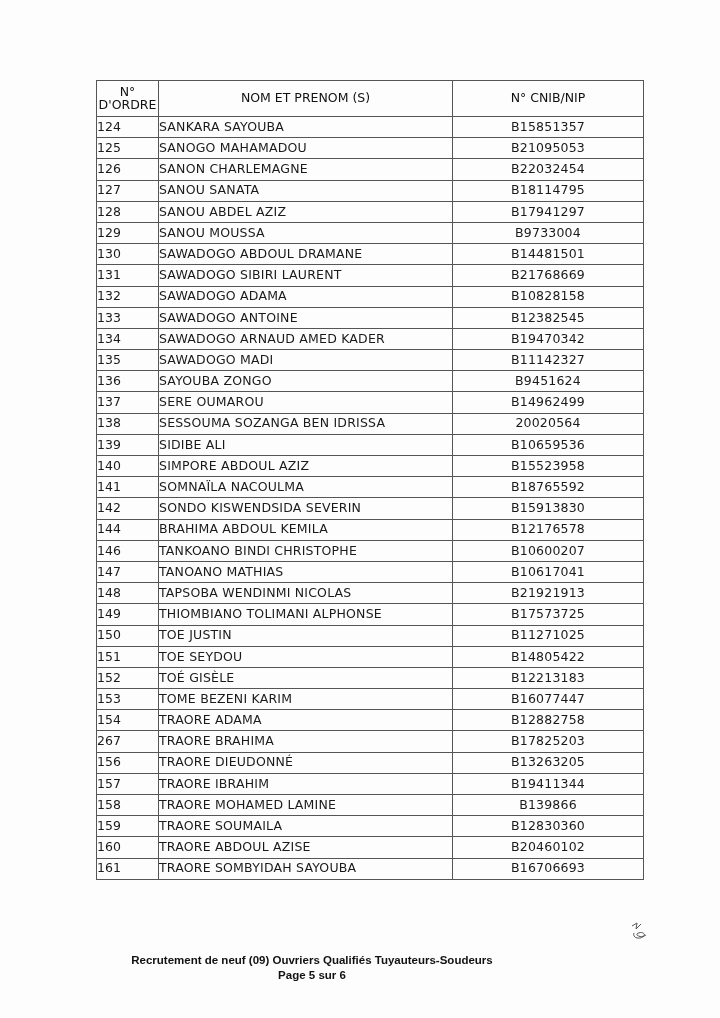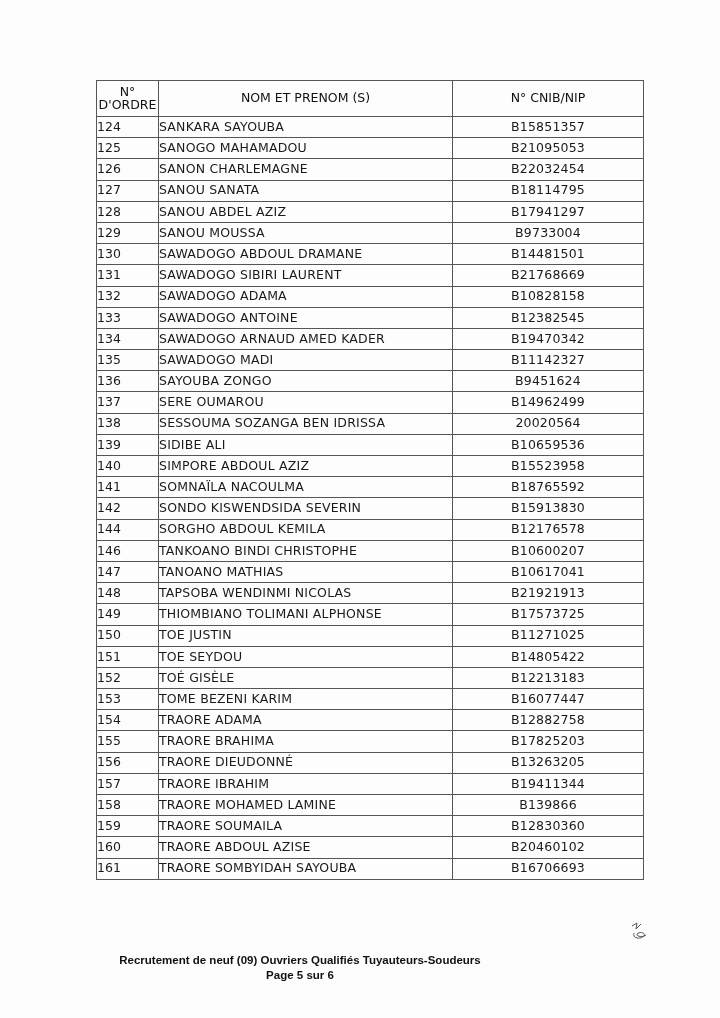--- a/index.html
+++ b/index.html
@@ -22,21 +22,21 @@
   table.list td { height: 20.2px; }
   col.c1 { width: 62px; }
   col.c2 { width: 294px; }
   col.c3 { width: 191px; }
   th.h-ordre { line-height: 1.15; text-align: center; }
   th.h-nom, th.h-cnib { text-align: center; margin-top: 19px; }
   td.ordre { text-align: left; font-size: 13px; }
   td.nom { text-align: left; padding-left: 6px; font-size: 12px; letter-spacing: 0.2px; }
   td.cnib { text-align: center; font-size: 13px; letter-spacing: 0.2px; }
   .footer {
-    position: absolute; left: 4px; width: 592px; text-align: center;
+    position: absolute; left: 16px; width: 592px; text-align: center;
     font-family: "Liberation Sans", sans-serif; font-weight: bold; font-size: 11.5px; color: #111;
   }
   .footer.l1 { top: 954px; }
   .footer.l2 { top: 969px; }
   .initials {
     position: absolute; left: 628px; top: 918px; width: 24px; height: 24px;
   }
 </style>
 </head>
 <body>
@@ -149,21 +149,21 @@
           <td class="nom">SOMNAÏLA NACOULMA</td>
           <td class="cnib">B18765592</td>
         </tr>
         <tr>
           <td class="ordre">142</td>
           <td class="nom">SONDO KISWENDSIDA SEVERIN</td>
           <td class="cnib">B15913830</td>
         </tr>
         <tr>
           <td class="ordre">144</td>
-          <td class="nom">SORGHO ABDOUL KEMILA</td>
+          <td class="nom">BRAHIMA ABDOUL KEMILA</td>
           <td class="cnib">B12176578</td>
         </tr>
         <tr>
           <td class="ordre">146</td>
           <td class="nom">TANKOANO BINDI CHRISTOPHE</td>
           <td class="cnib">B10600207</td>
         </tr>
         <tr>
           <td class="ordre">147</td>
           <td class="nom">TANOANO MATHIAS</td>
@@ -198,21 +198,21 @@
           <td class="ordre">153</td>
           <td class="nom">TOME BEZENI KARIM</td>
           <td class="cnib">B16077447</td>
         </tr>
         <tr>
           <td class="ordre">154</td>
           <td class="nom">TRAORE ADAMA</td>
           <td class="cnib">B12882758</td>
         </tr>
         <tr>
-          <td class="ordre">155</td>
+          <td class="ordre">267</td>
           <td class="nom">TRAORE BRAHIMA</td>
           <td class="cnib">B17825203</td>
         </tr>
         <tr>
           <td class="ordre">156</td>
           <td class="nom">TRAORE DIEUDONNÉ</td>
           <td class="cnib">B13263205</td>
         </tr>
         <tr>
           <td class="ordre">157</td>

